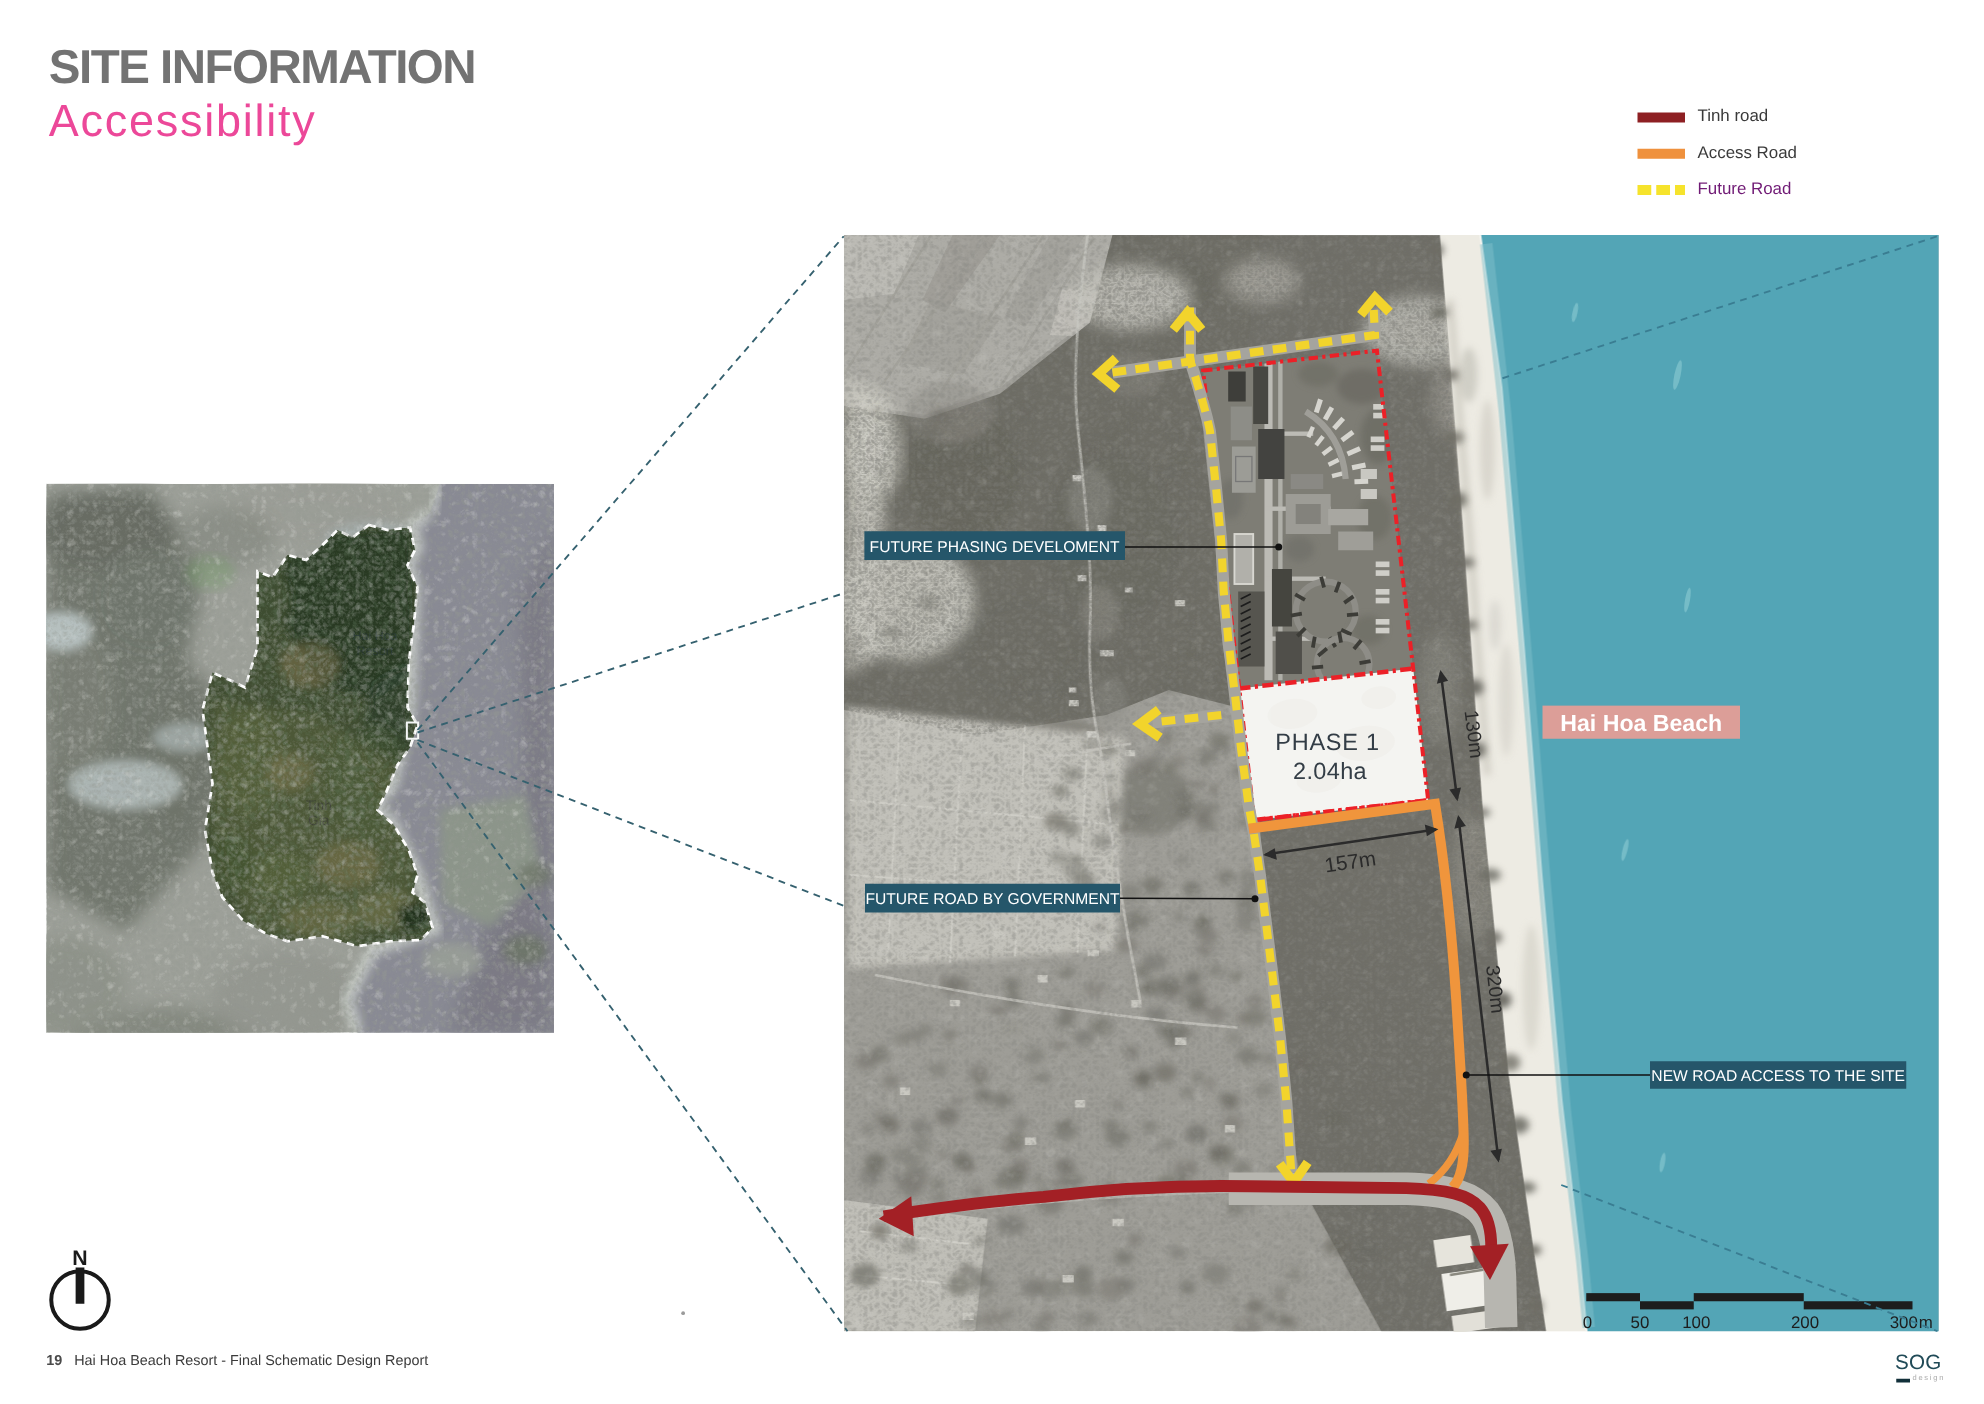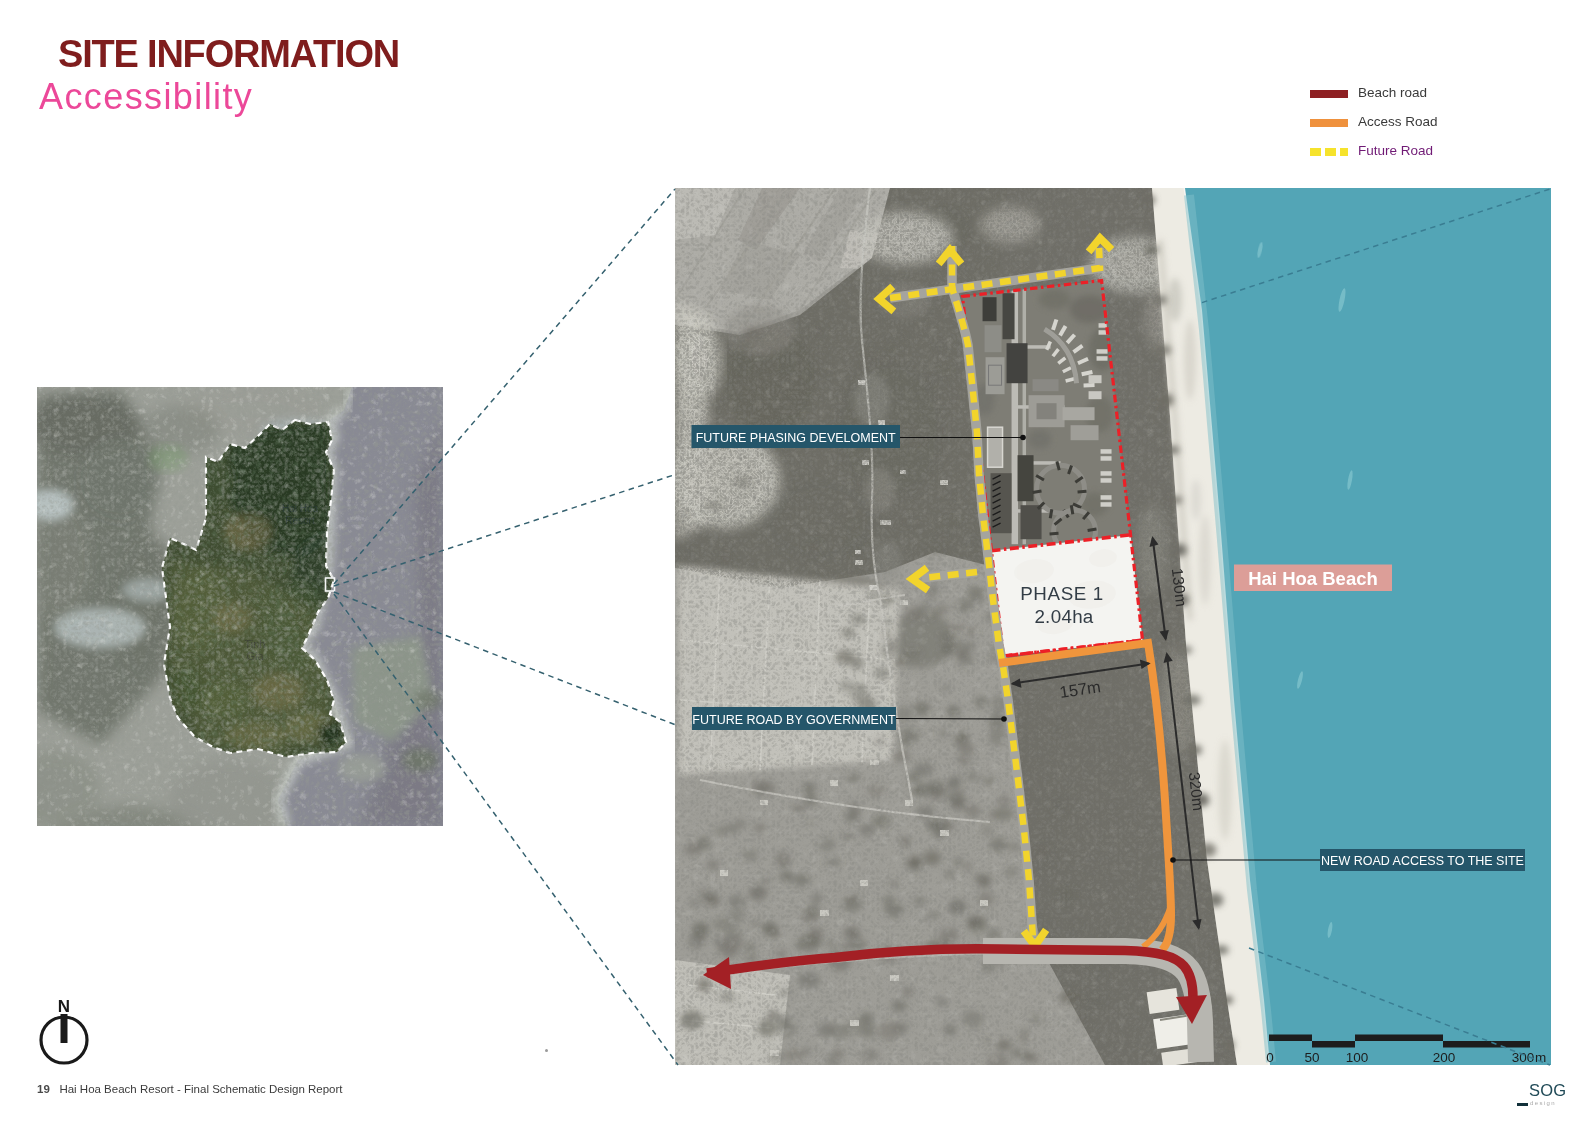--- a/index.html
+++ b/index.html
@@ -2,29 +2,29 @@
 <html><head>
 <meta charset="utf-8">
 <style>
 html,body{margin:0;padding:0;background:#fff;width:1587px;height:1123px;overflow:hidden;
 font-family:"Liberation Sans",sans-serif;}
 .abs{position:absolute;}
 </style>
 </head>
 <body>
 
-<div class="abs" style="left:39px;top:33px;font-size:38px;font-weight:bold;color:#7f1d1d;letter-spacing:-1.2px;margin-left:19px;">SITE&nbsp;INFORMATION</div>
+<div class="abs" style="left:39px;top:33px;font-size:38px;font-weight:bold;color:#737373;letter-spacing:-1.2px;">SITE&nbsp;INFORMATION</div>
 
 <div class="abs" style="left:39px;top:76px;font-size:36px;color:#ec4899;letter-spacing:1.4px;">Accessibility</div>
 
 <div class="abs" style="left:1310px;top:80px;width:240px;">
 
   <div style="position:relative;height:29px;">
     <div class="abs" style="left:0;top:10px;width:38px;height:8px;background:#8e2023;"></div>
-    <div class="abs" style="left:48px;top:5px;font-size:13.5px;color:#3a3a3a;">Beach road</div>
+    <div class="abs" style="left:48px;top:5px;font-size:13.5px;color:#3a3a3a;">Tinh road</div>
   </div>
 
   <div style="position:relative;height:29px;">
     <div class="abs" style="left:0;top:10px;width:38px;height:8px;background:#ef913d;"></div>
     <div class="abs" style="left:48px;top:5px;font-size:13.5px;color:#3a3a3a;text-align:right;">Access Road</div>
   </div>
 
   <div style="position:relative;height:29px;">
     <div class="abs" style="left:0;top:10px;width:11px;height:8px;background:#f6e32c;"></div>
     <div class="abs" style="left:15px;top:10px;width:11px;height:8px;background:#f6e32c;"></div>
@@ -875,18 +875,18 @@
   <text x="34" y="17" font-size="17" font-weight="bold" fill="#1a1a1a" text-anchor="middle">N</text>
   <circle cx="34" cy="45" r="23" fill="none" stroke="#1a1a1a" stroke-width="3.2"></circle>
   <rect x="30.5" y="19" width="7" height="29" fill="#1a1a1a"></rect>
 </svg>
 
 <div class="abs" style="left:545px;top:1049px;width:3px;height:3px;background:#9a9a9a;border-radius:50%;"></div>
 
 <div class="abs" style="left:37px;top:1083px;font-size:11.5px;color:#3b3b3b;"><b style="color:#4a4a4a">19</b>&nbsp;&nbsp;&nbsp;Hai Hoa Beach Resort - Final Schematic Design Report</div>
 
 <div class="abs" style="left:1516px;top:1081px;width:60px;">
-  <div style="font-size:16.5px;color:#204a57;letter-spacing:0.2px;margin-left:13px;">SOG</div>
+  <div style="font-size:16.5px;color:#204a57;letter-spacing:0.2px;">SOG</div>
   <div style="position:relative;height:8px;">
     <div class="abs" style="left:1px;top:2.5px;width:11px;height:3px;background:#12303a;"></div>
     <div class="abs" style="left:14px;top:0px;font-size:6px;color:#a9a9a9;letter-spacing:1.4px;">design</div>
   </div>
 </div>
 
 </body></html>

